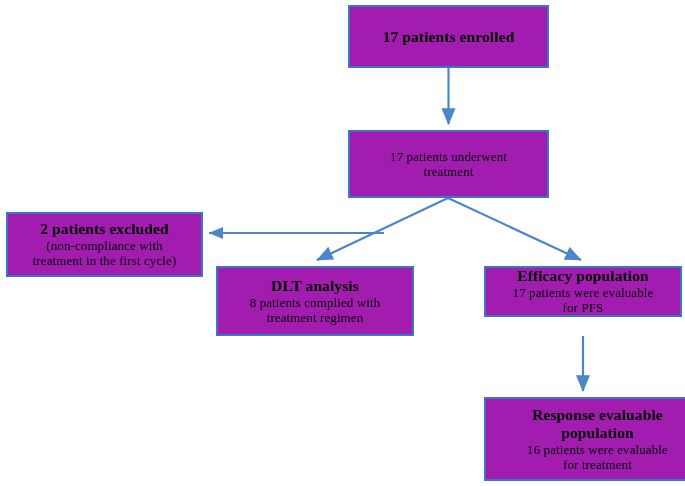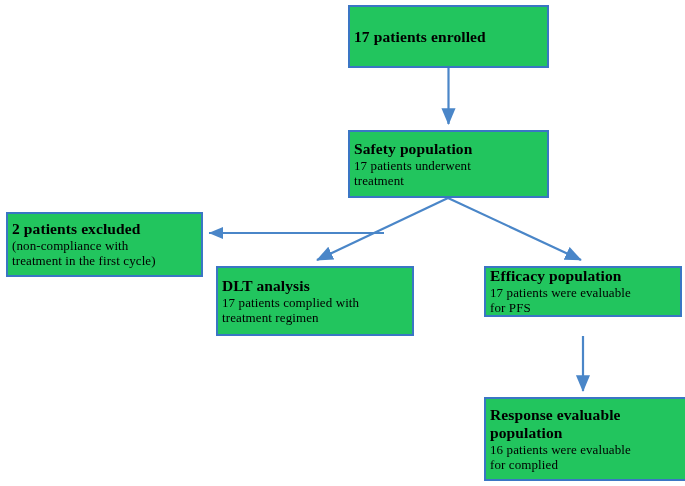--- a/index.html
+++ b/index.html
@@ -12,24 +12,24 @@
     width: 685px;
     height: 486px;
     background: #ffffff;
     font-family: "Liberation Serif", "DejaVu Serif", serif;
     overflow: hidden;
   }
   .node {
     position: absolute;
     box-sizing: border-box;
     border: 2px solid #3a76c4;
-    background: #22c55e;
+    background: #a21caf;
     display: flex;
     flex-direction: column;
-    align-items: flex-start;
+    align-items: center;
     justify-content: center;
     text-align: center;
     color: #000000;
     line-height: 1.16;
     padding: 2px 4px;
   }
   .node .ttl {
     font-weight: bold;
     font-size: 15.5px;
     letter-spacing: 0.1px;
@@ -90,43 +90,42 @@
     <line class="conn-thin" x1="384" y1="233" x2="209" y2="233" marker-end="url(#arrowhead-thin)"></line>
 
     <line class="conn" x1="583" y1="336" x2="583" y2="391" marker-end="url(#arrowhead)"></line>
   </svg>
 
   <div class="node" id="node-enrolled">
     <div class="ttl">17 patients enrolled</div>
   </div>
 
   <div class="node" id="node-safety">
-    <div class="ttl">Safety population</div>
     <div class="sub">17 patients underwent</div>
     <div class="sub">treatment</div>
   </div>
 
   <div class="node" id="node-excluded">
     <div class="ttl">2 patients excluded</div>
     <div class="sub">(non-compliance with</div>
     <div class="sub">treatment in the first cycle)</div>
   </div>
 
   <div class="node" id="node-dlt">
     <div class="ttl">DLT analysis</div>
-    <div class="sub">17 patients complied with</div>
+    <div class="sub">8 patients complied with</div>
     <div class="sub">treatment regimen</div>
   </div>
 
   <div class="node" id="node-efficacy">
     <div class="ttl">Efficacy population</div>
     <div class="sub">17 patients were evaluable</div>
     <div class="sub">for PFS</div>
   </div>
 
   <div class="node" id="node-response">
     <div class="ttl">Response evaluable</div>
     <div class="ttl">population</div>
     <div class="sub">16 patients were evaluable</div>
-    <div class="sub">for complied</div>
+    <div class="sub">for treatment</div>
   </div>
 
 </div>
 
 </body></html>

